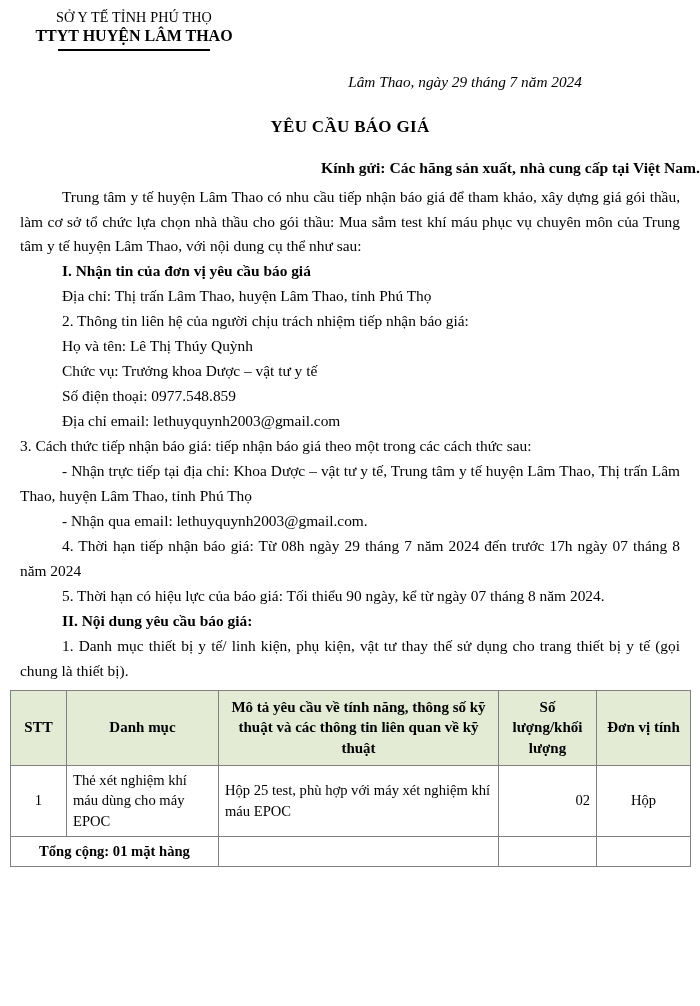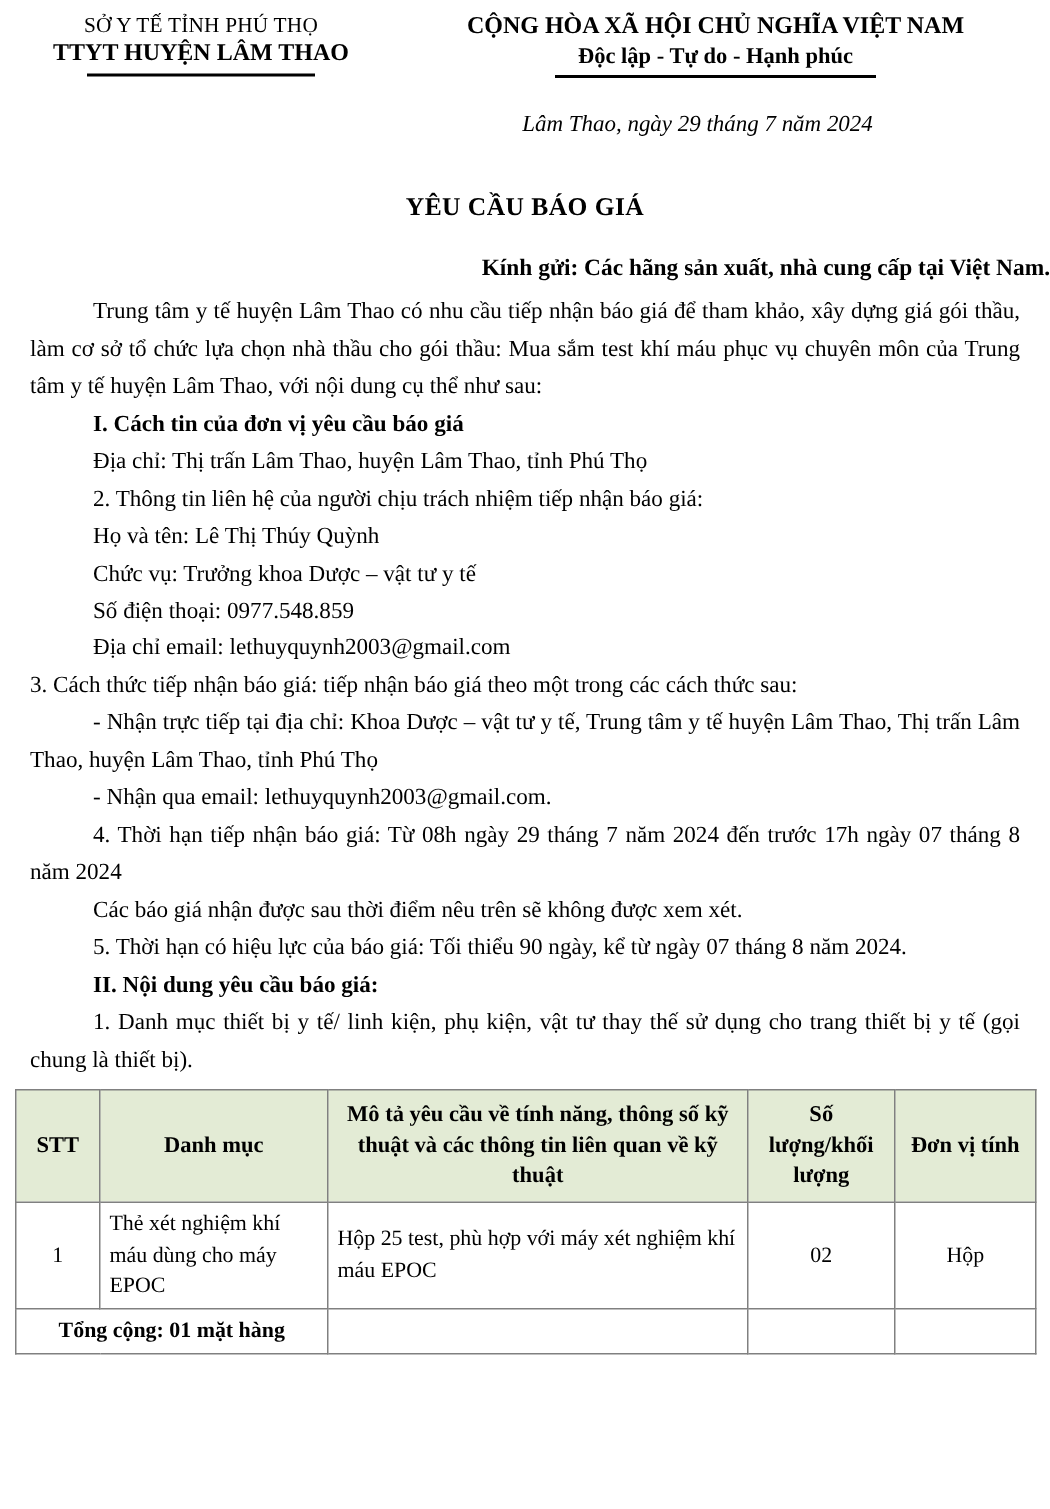--- a/index.html
+++ b/index.html
@@ -73,21 +73,21 @@
     padding-right: 40px;
     white-space: nowrap;
   }
 
   
   .doc-title {
     text-align: center;
     font-weight: bold;
     font-size: 17px;
     letter-spacing: 0.3px;
-    margin-top: 36px;
+    margin-top: 26px;
   }
   .recipient {
     text-align: right;
     font-weight: bold;
     font-size: 15.6px;
     margin-top: 22px;
   }
 
   
   .body-wrap {
@@ -136,21 +136,21 @@
     background: #e3ebd5;
     font-weight: bold;
     text-align: center;
     font-size: 15px;
     line-height: 1.38;
     padding: 6px 4px;
   }
   td.c-stt  { text-align: center; }
   td.c-name { text-align: left; }
   td.c-desc { text-align: left; }
-  td.c-qty  { text-align: center; }
+  td.c-qty  { text-align: right; }
   td.c-unit { text-align: center; }
   td.total-cell {
     font-weight: bold;
     text-align: center;
     padding: 5px 6px;
   }
   .col-stt  { width: 56px; }
   .col-name { width: 152px; }
   .col-desc { width: 280px; }
   .col-qty  { width: 98px; }
@@ -160,51 +160,45 @@
 <body>
 
 <div class="page">
 
   <div class="letterhead">
     <div class="lh-left">
       <div class="lh-line1">SỞ Y TẾ TỈNH PHÚ THỌ</div>
       <div class="lh-line2">TTYT HUYỆN LÂM THAO</div>
       <div class="underline-bar ul-left"></div>
     </div>
-    <div class="lh-right">
-      <div class="lh-line2">CỘNG HÒA XÃ HỘI CHỦ NGHĨA VIỆT NAM</div>
-      <div class="lh-line2 sub">Độc lập - Tự do - Hạnh phúc</div>
-      <div class="underline-bar ul-right"></div>
-    </div>
   </div>
 
   <div class="date-line">Lâm Thao, ngày 29  tháng 7 năm 2024</div>
 
   <div class="doc-title">YÊU CẦU BÁO GIÁ</div>
   <div class="recipient">Kính gửi: Các hãng sản xuất, nhà cung cấp tại Việt Nam.</div>
 
   <div class="body-wrap">
 
     <p class="para">Trung tâm y tế huyện Lâm Thao có nhu cầu tiếp nhận báo giá để tham khảo, xây dựng giá gói thầu, làm cơ sở tổ chức lựa chọn nhà thầu cho gói thầu: Mua sắm test khí máu phục vụ chuyên môn của Trung tâm y tế huyện Lâm Thao, với nội dung cụ thể như sau:</p>
 
-    <p class="head">I. Cách tin của đơn vị yêu cầu báo giá</p>
+    <p class="head">I. Nhận tin của đơn vị yêu cầu báo giá</p>
 
     <p class="para left">Địa chỉ: Thị trấn Lâm Thao, huyện Lâm Thao, tỉnh Phú Thọ</p>
     <p class="para left">2. Thông tin liên hệ của người chịu trách nhiệm tiếp nhận báo giá:</p>
     <p class="para left">Họ và tên: Lê Thị Thúy Quỳnh</p>
     <p class="para left">Chức vụ: Trưởng khoa Dược – vật tư y tế</p>
     <p class="para left">Số điện thoại: 0977.548.859</p>
     <p class="para left">Địa chỉ email: lethuyquynh2003@gmail.com</p>
 
     <p class="para noindent">3. Cách thức tiếp nhận báo giá: tiếp nhận báo giá theo một trong các cách thức sau:</p>
     <p class="para">- Nhận trực tiếp tại địa chỉ: Khoa Dược – vật tư y tế, Trung tâm y tế huyện Lâm Thao, Thị trấn Lâm Thao, huyện Lâm Thao, tỉnh Phú Thọ</p>
     <p class="para">- Nhận qua email: lethuyquynh2003@gmail.com.</p>
 
     <p class="para">4. Thời hạn tiếp nhận báo giá: Từ 08h ngày 29  tháng 7 năm 2024 đến trước 17h ngày 07 tháng 8 năm 2024</p>
-    <p class="para">Các báo giá nhận được sau thời điểm nêu trên sẽ không được xem xét.</p>
     <p class="para">5. Thời hạn có hiệu lực của báo giá: Tối thiểu 90 ngày, kể từ ngày 07  tháng 8 năm 2024.</p>
 
     <p class="head">II. Nội dung yêu cầu báo giá:</p>
     <p class="para">1. Danh mục thiết bị y tế/ linh kiện, phụ kiện, vật tư thay thế sử dụng cho trang thiết bị y tế (gọi chung là thiết bị).</p>
   </div>
 
   <div class="tbl-wrap">
     <table class="items">
       <colgroup>
         <col class="col-stt">

